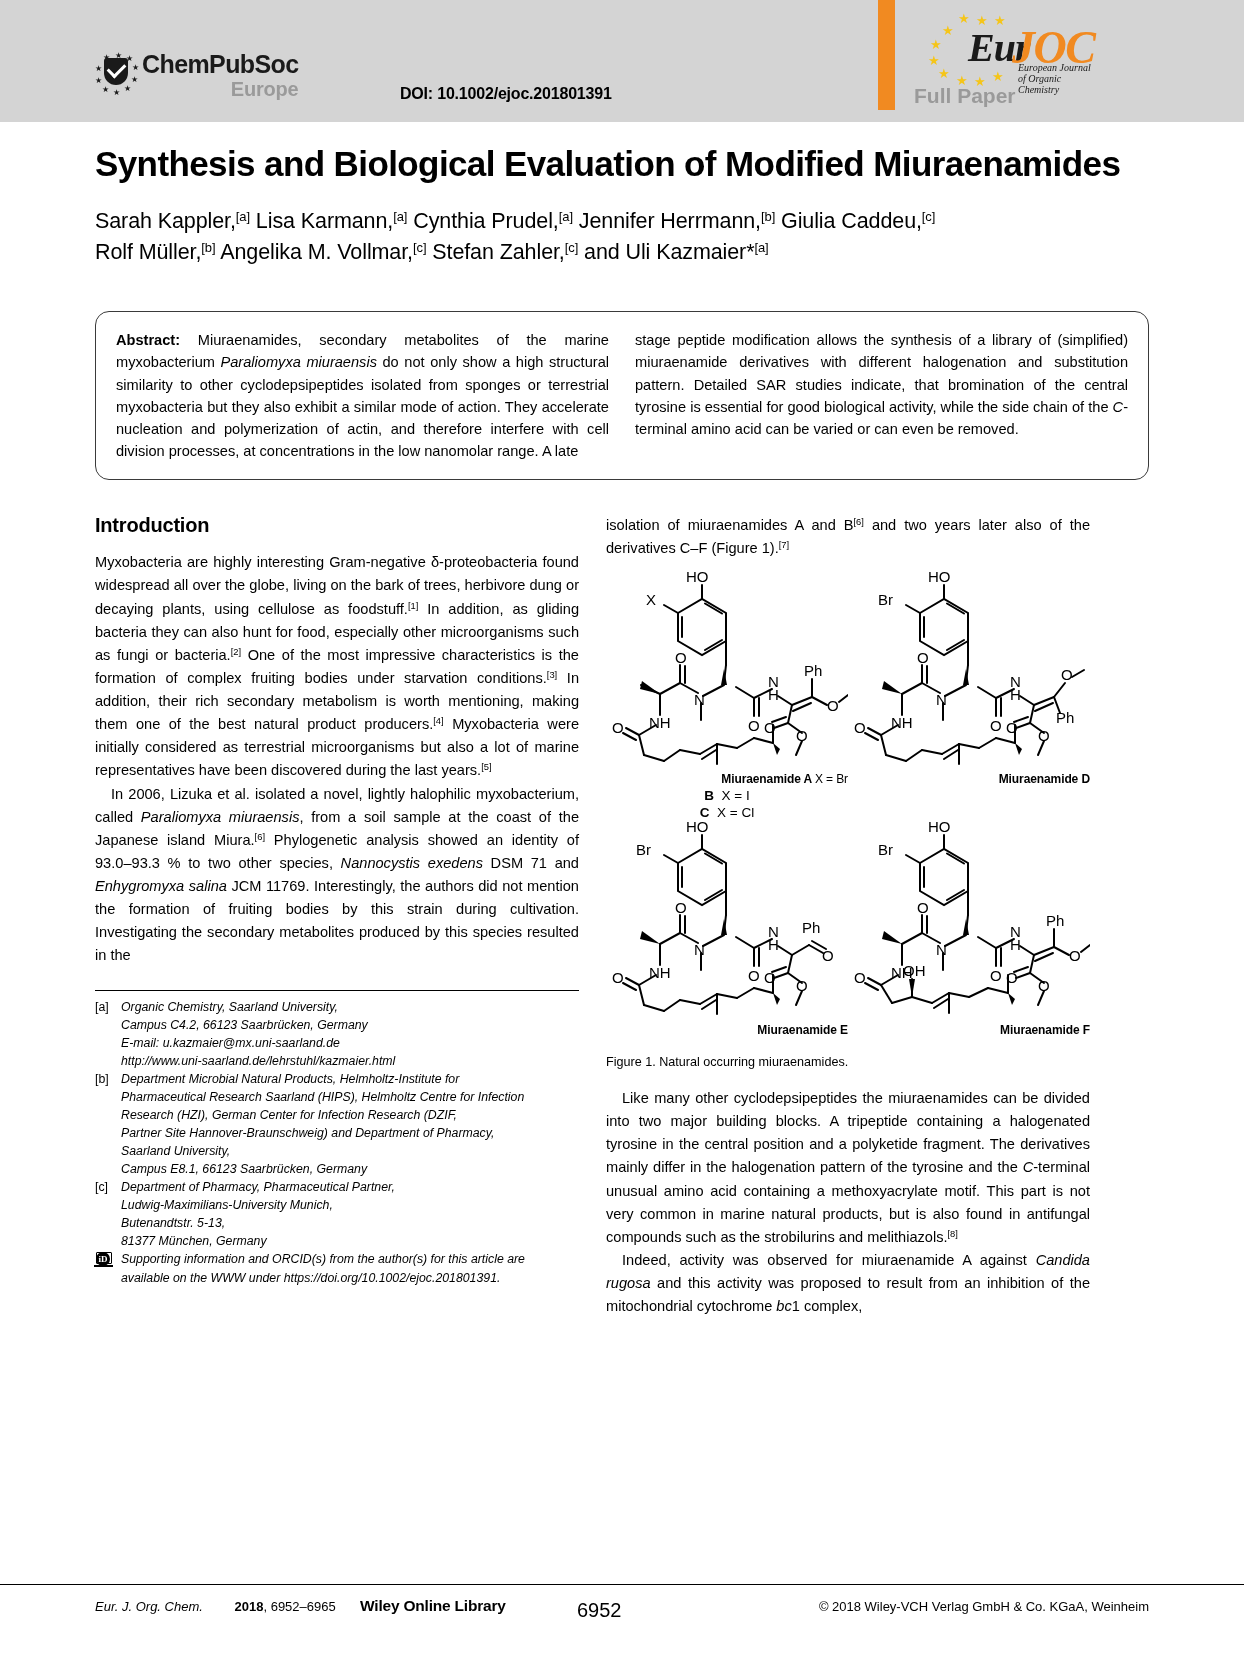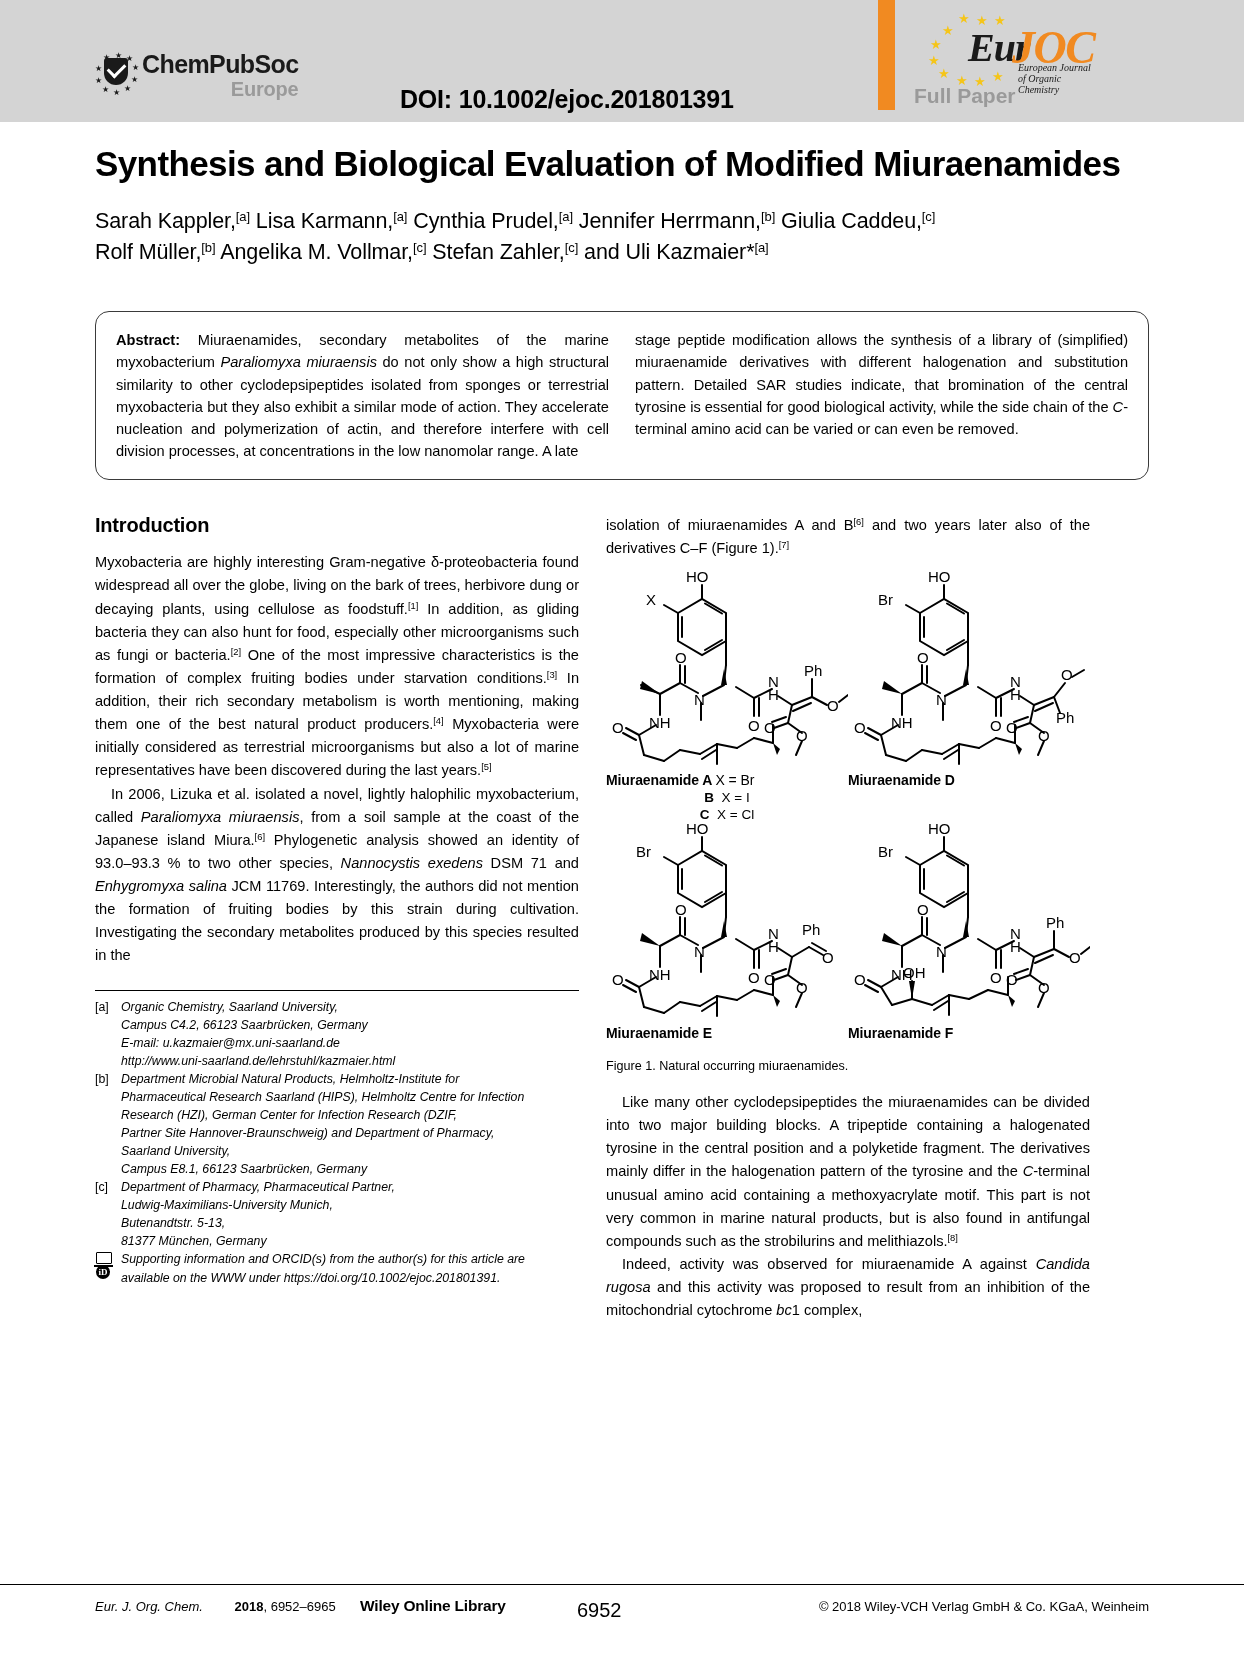--- a/index.html
+++ b/index.html
@@ -70,21 +70,21 @@
     font-weight: bold;
     color: #9a9a9a;
     text-align: right;
     margin-top: 2px;
     letter-spacing: -0.2px;
   }
   .doi-text {
     position: absolute;
     left: 400px;
     top: 85px;
-    font-size: 25px;
+    font-size: 16px;
     font-weight: bold;
     letter-spacing: -0.2px;
   }
   .eurjoc-block {
     position: absolute;
     left: 878px;
     top: 0;
     width: 366px;
     height: 122px;
   }
@@ -261,21 +261,21 @@
     content: "";
     position: absolute;
     left: -3px;
     bottom: -4px;
     width: 19px;
     height: 2px;
     background: #000;
   }
   .icon-orcid {
     position: absolute;
-    left: 1px; top: 15px;
+    left: 1px; top: 2px;
     width: 14px; height: 14px;
     border-radius: 50%;
     background: #000;
     color: #fff;
     font-size: 9px;
     font-weight: bold;
     font-style: normal;
     text-align: center;
     line-height: 14px;
     font-family: "Liberation Serif", serif;
@@ -283,22 +283,22 @@
 
   
   .figure-wrap { margin-top: 4px; }
   .figure-grid {
     display: grid;
     grid-template-columns: 1fr 1fr;
   }
   .struct-cell { position: relative; }
   .struct-svg { display: block; }
   .struct-label {
-    text-align: left;
-    font-size: 14px;
+    text-align: right;
+    font-size: 12px;
     font-weight: bold;
     margin-top: 2px;
     letter-spacing: -0.1px;
   }
   .struct-label .plain { font-weight: normal; }
   .variant-lines {
     font-size: 13.5px;
     line-height: 1.28;
     margin-top: 1px;
     text-align: center;

